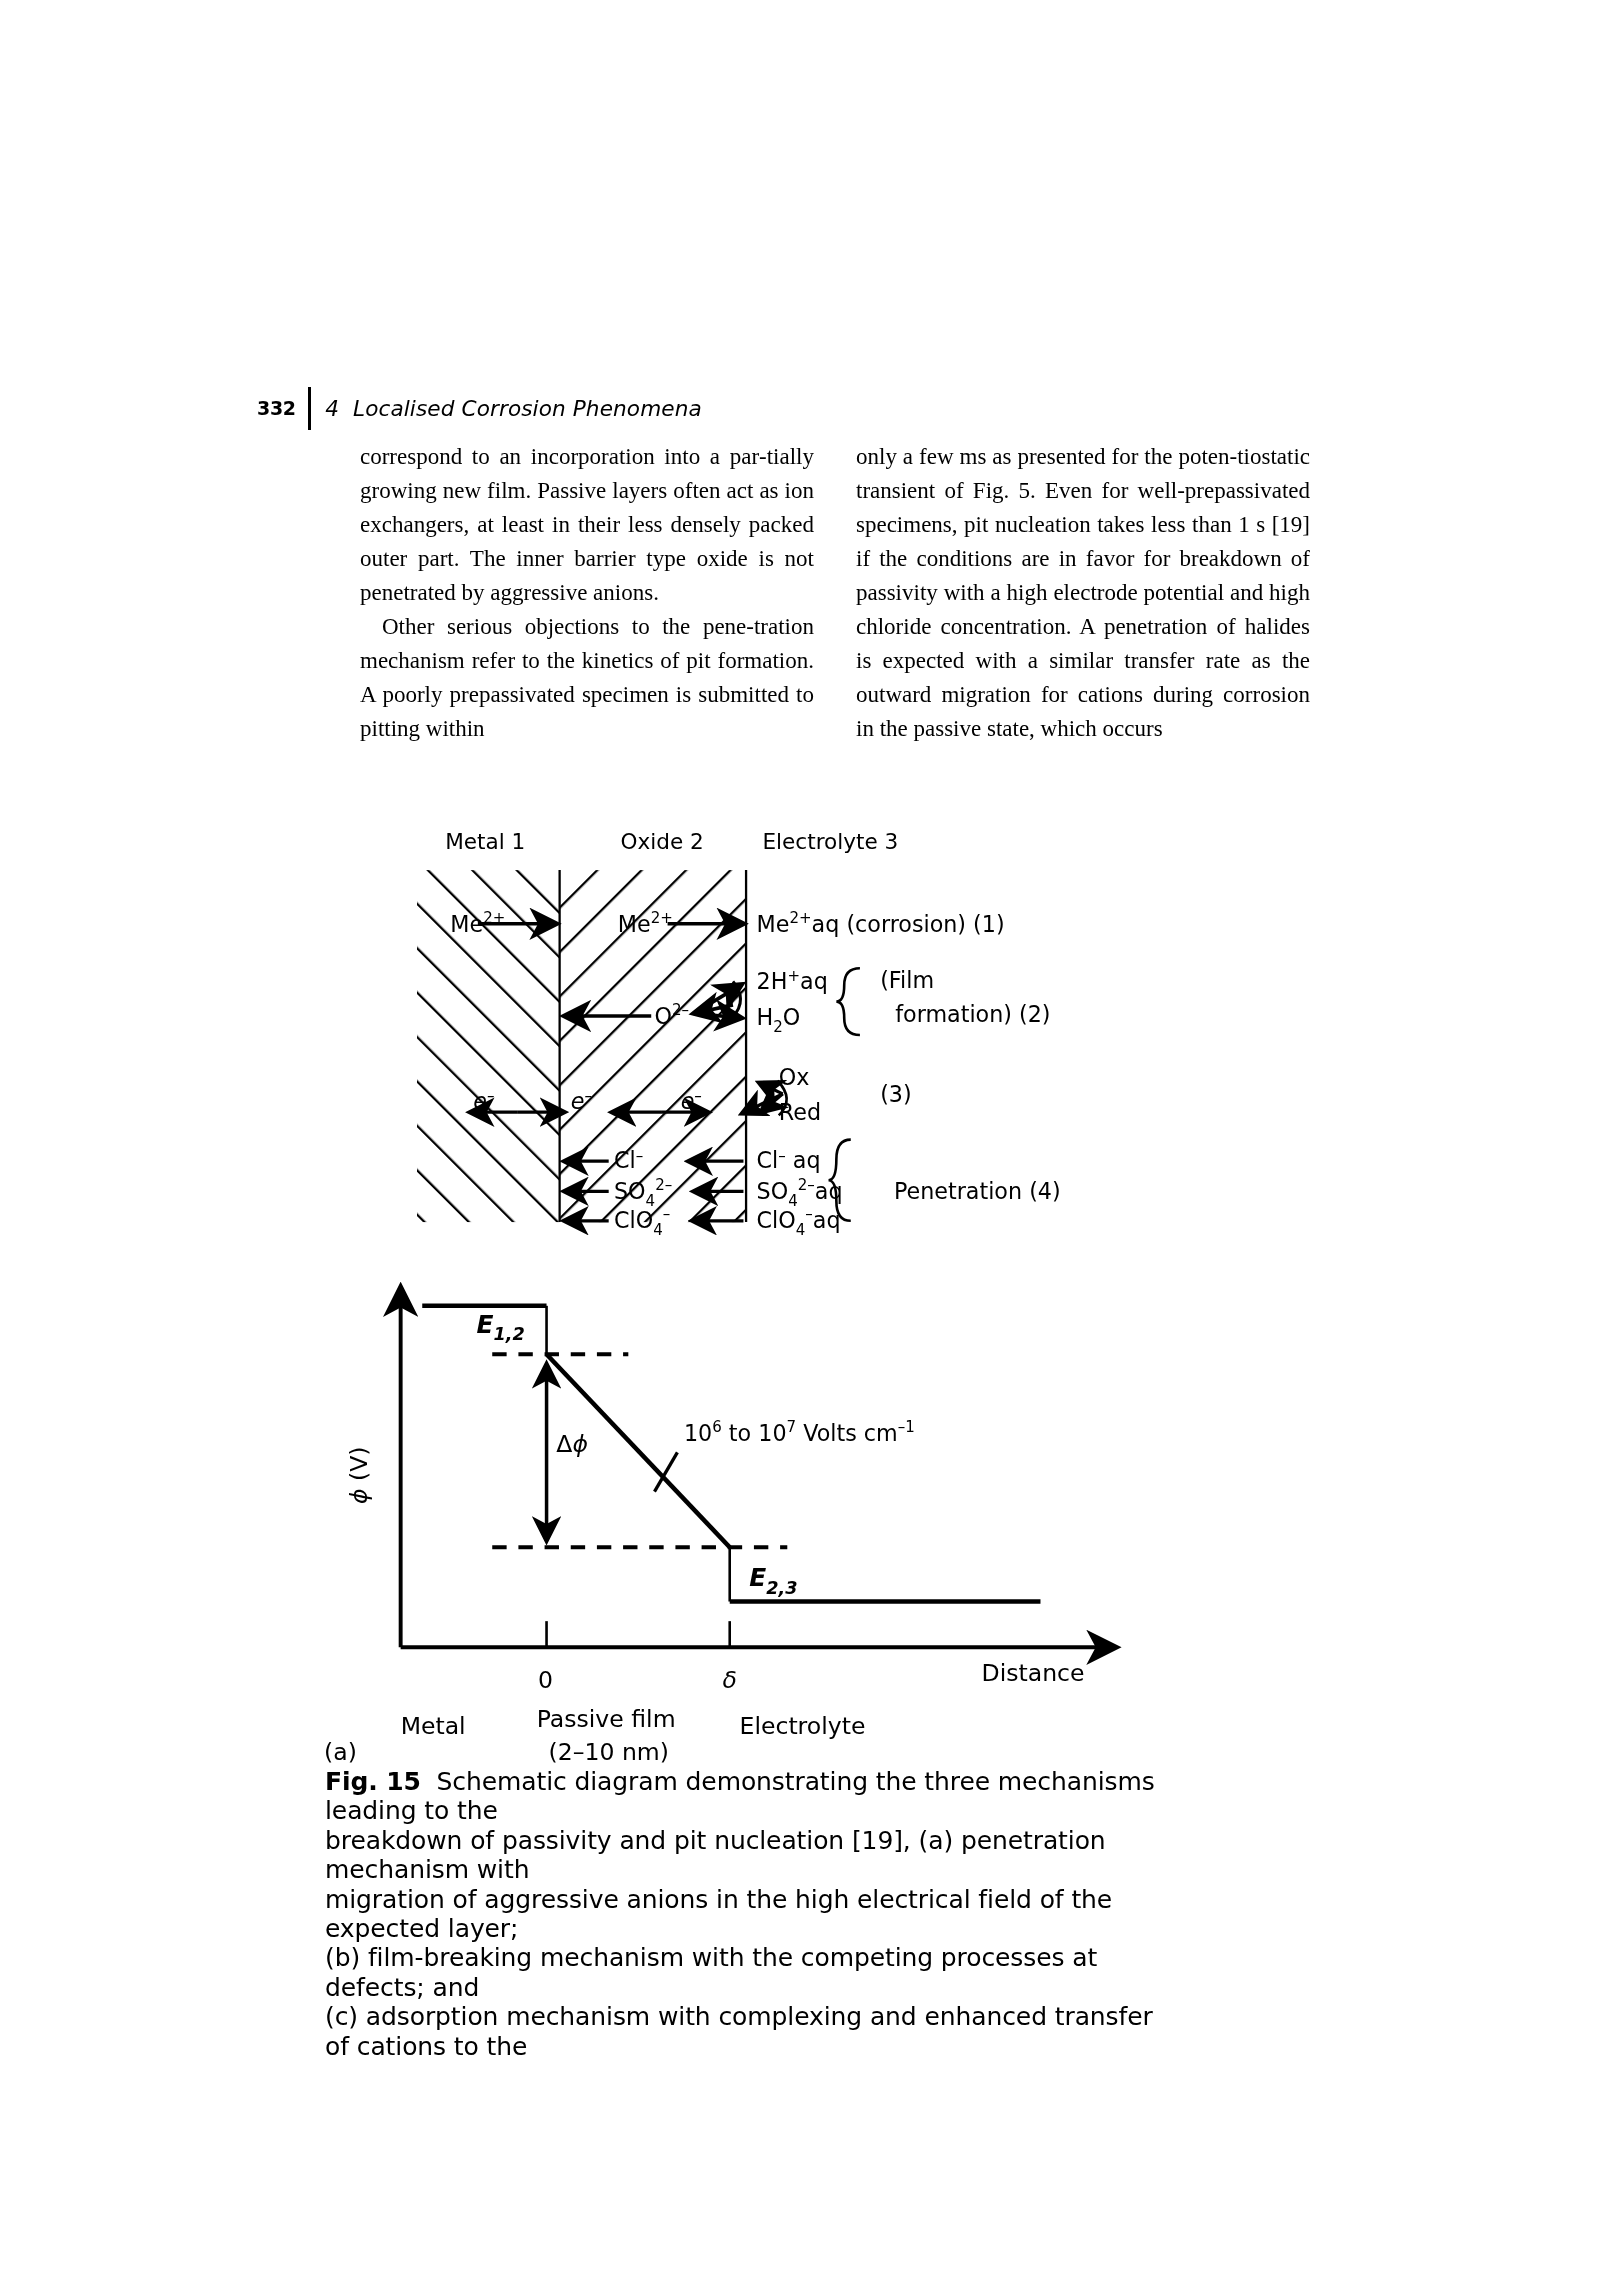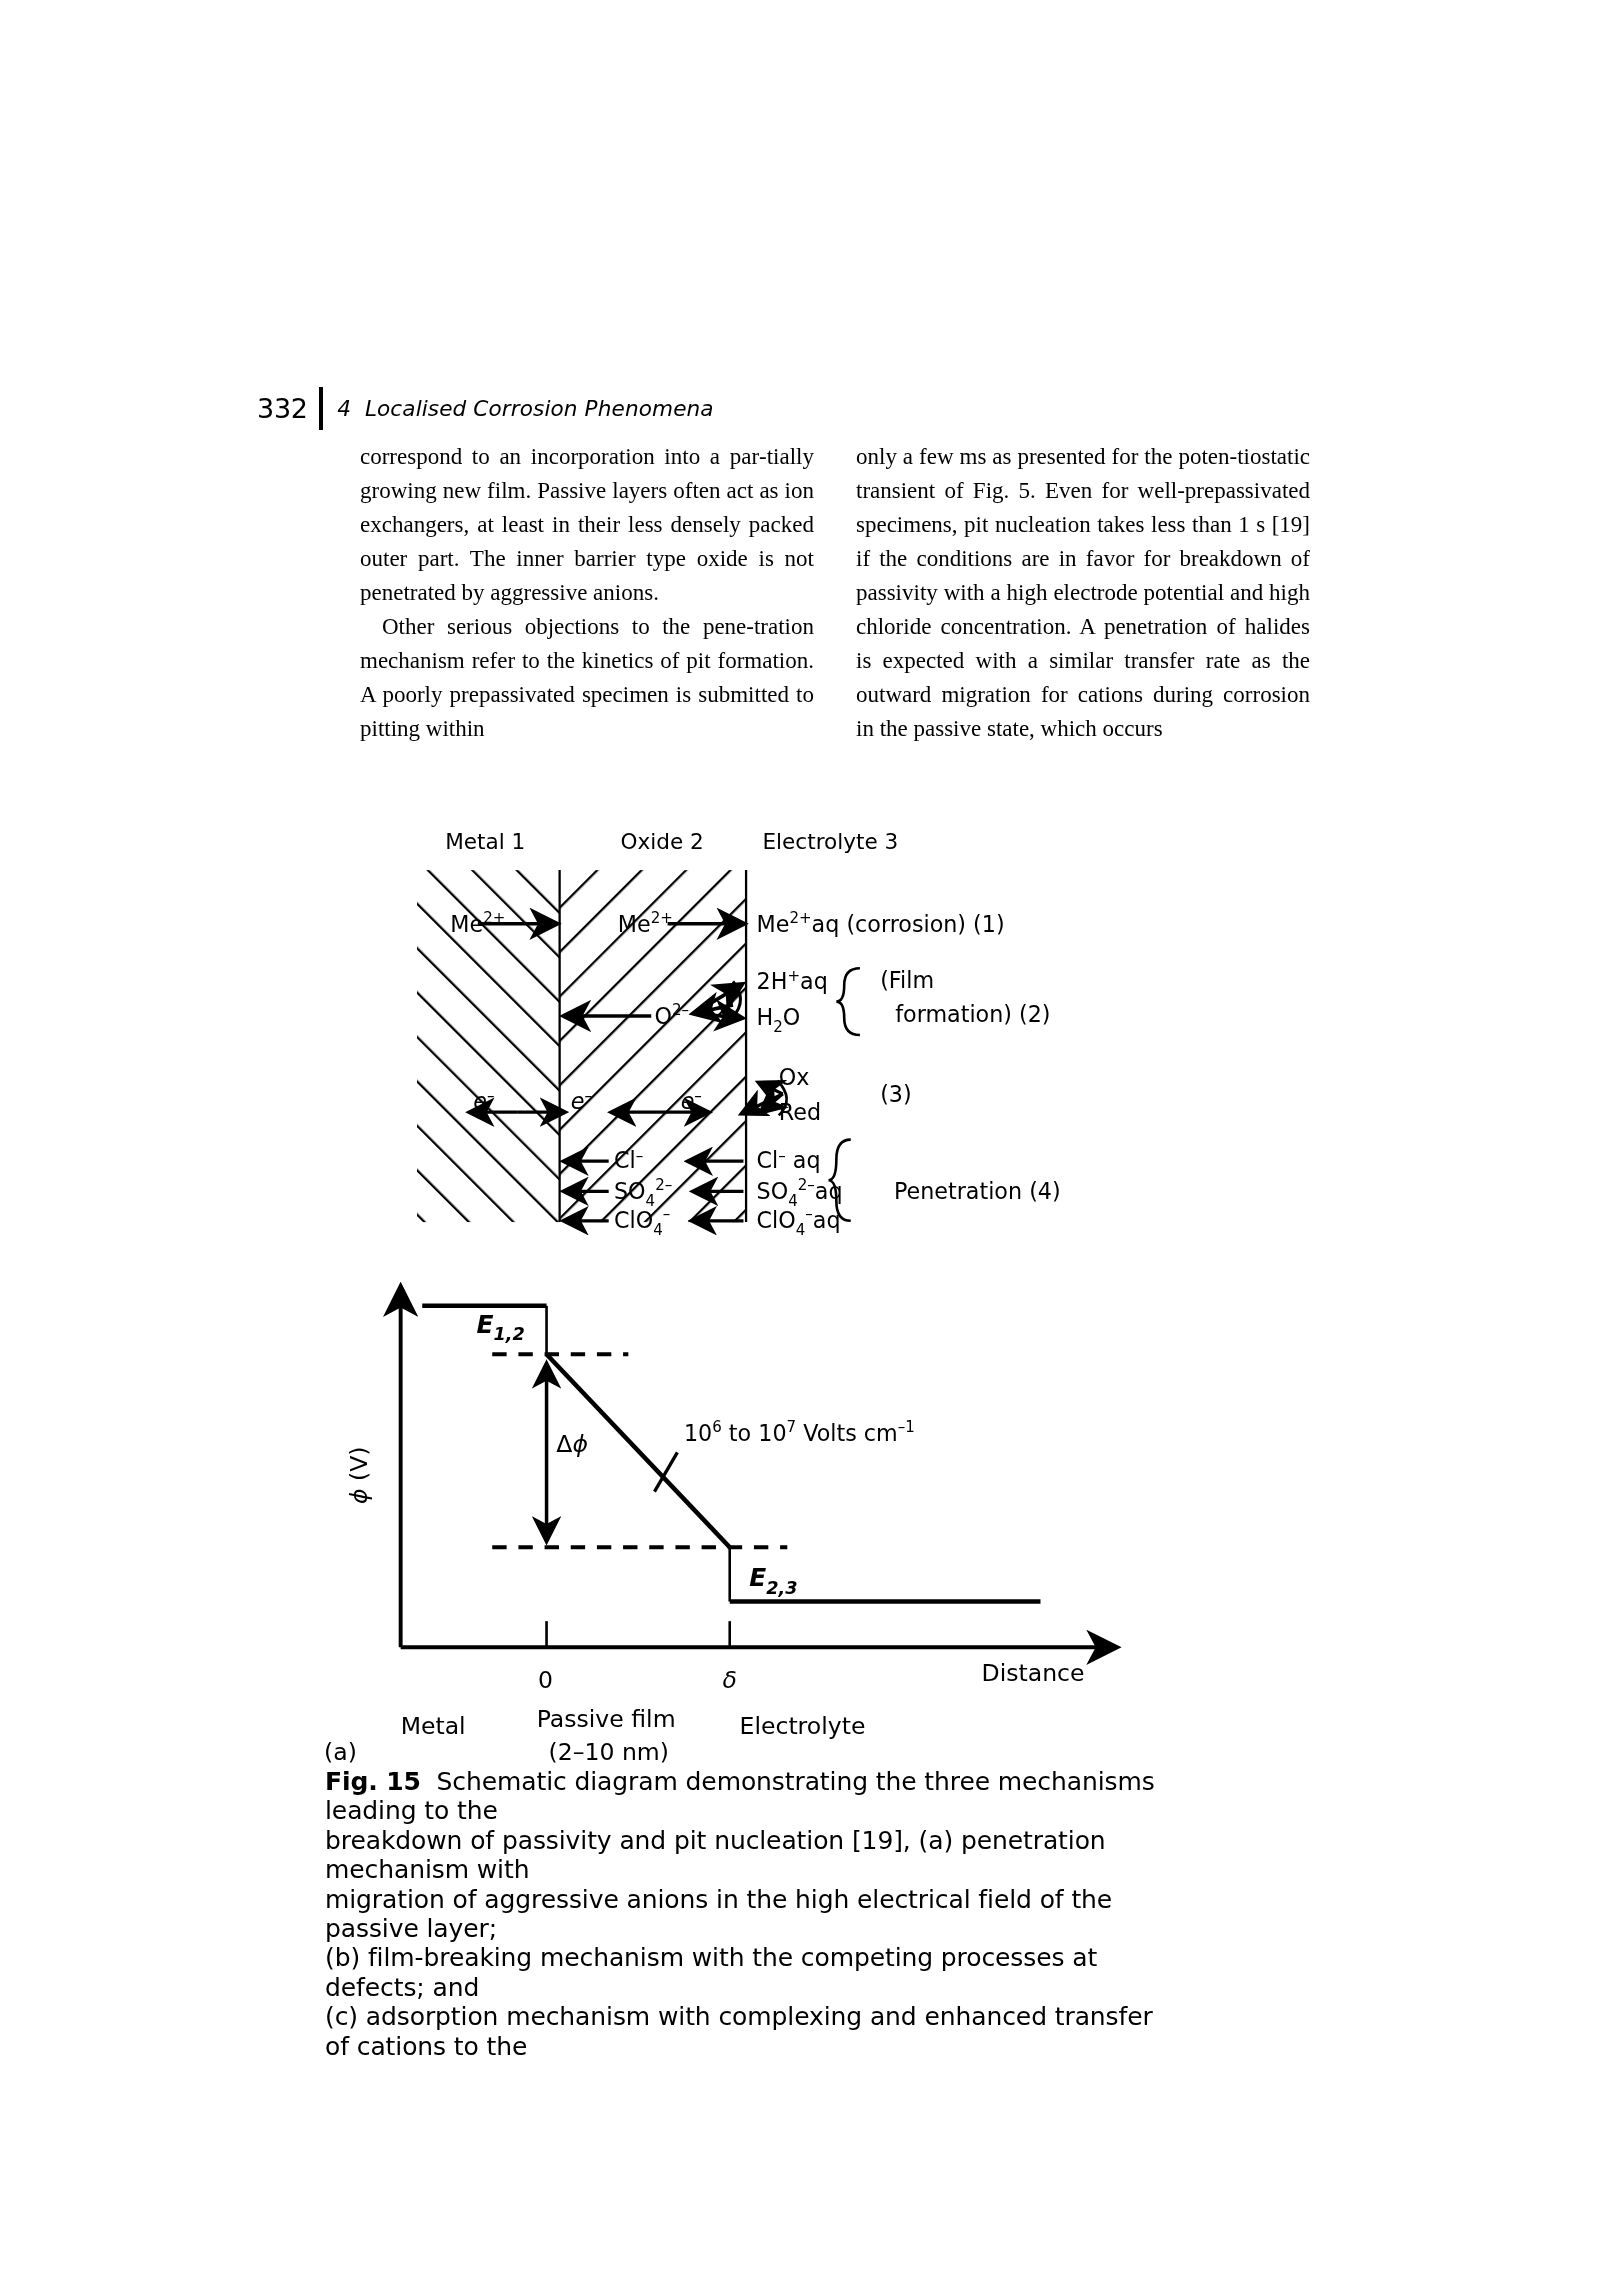--- a/index.html
+++ b/index.html
@@ -8,21 +8,21 @@
     width:1623px; height:2295px; position:relative;
     font-family:"Liberation Serif", serif;
     color:#000000;
     -webkit-font-smoothing:antialiased;
   }
   .page { position:absolute; inset:0; }
 
   
   #runhead { position:absolute; left:257px; top:385px; height:46px; display:flex; align-items:center; }
   #runhead .folio {
-    font-family:"DejaVu Sans", sans-serif; font-weight:400; font-size:27px;
+    font-family:"DejaVu Sans", sans-serif; font-weight:700; font-size:19px;
     letter-spacing:-0.3px; line-height:1;
   }
   #runhead .rule { width:3.3px; height:43px; background:#000; margin:0 14.4px 0 11.8px; }
   #runhead .chaptitle {
     font-family:"DejaVu Sans", sans-serif; font-style:italic; font-size:21.6px;
     letter-spacing:0.1px; white-space:pre;
   }
 
   
   .col {
@@ -207,19 +207,19 @@
           <text x="1130" y="2650">Electrolyte</text>
           <text x="495" y="2690">(a)</text>
         </g>
       </g>
     </svg>
   </div>
 
   <div id="caption">
     <span class="figno">Fig. 15</span>&nbsp;&nbsp;<span>Schematic diagram demonstrating the three mechanisms leading to the</span>
     <span class="cap-line">breakdown of passivity and pit nucleation [19], (a) penetration mechanism with</span>
-    <span class="cap-line">migration of aggressive anions in the high electrical field of the passive layer;</span>
+    <span class="cap-line">migration of aggressive anions in the high electrical field of the expected layer;</span>
     <span class="cap-line">(b) film-breaking mechanism with the competing processes at defects; and</span>
     <span class="cap-line">(c) adsorption mechanism with complexing and enhanced transfer of cations to the</span>
   </div>
 
 </div>
 
 
 </body></html>

